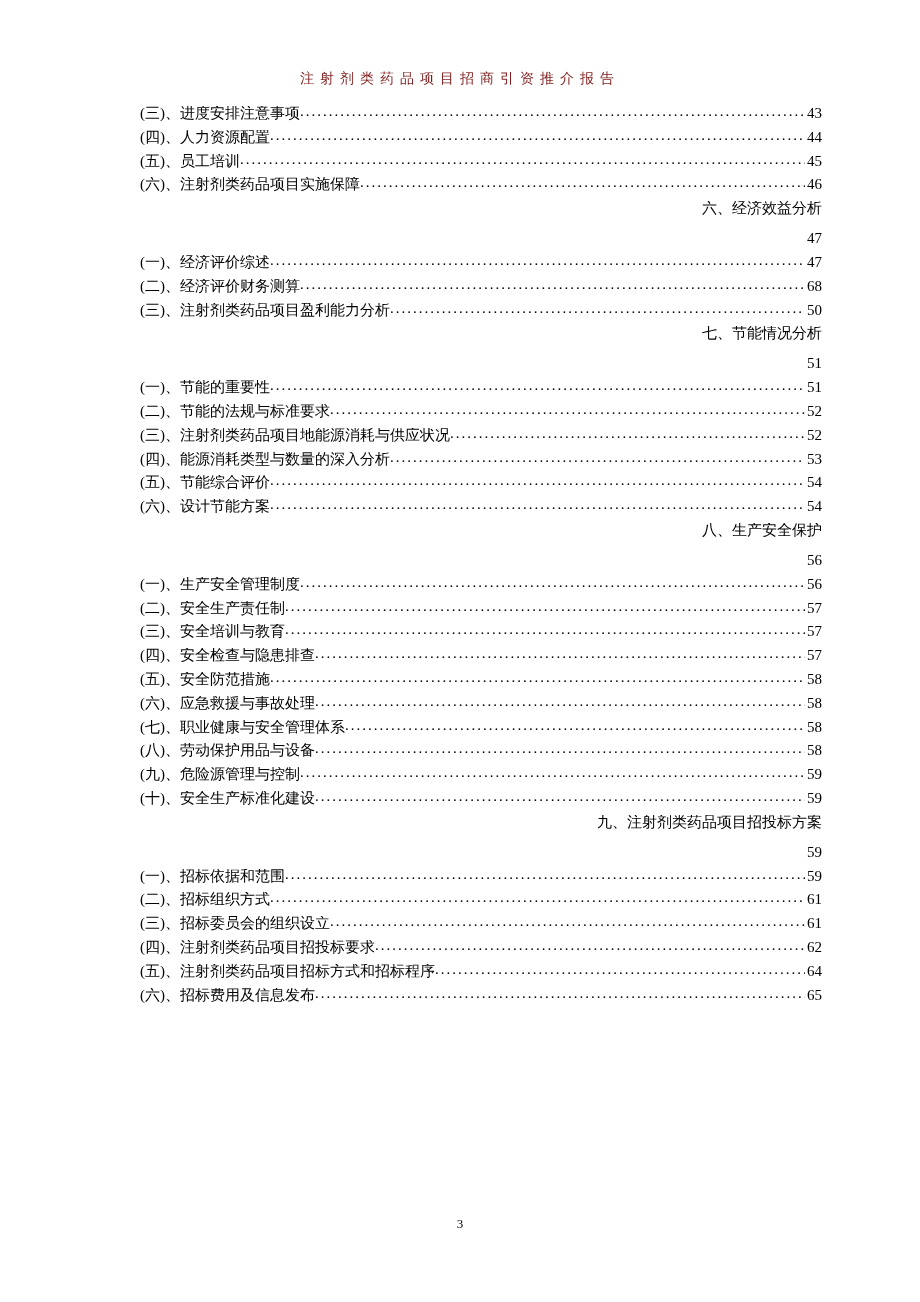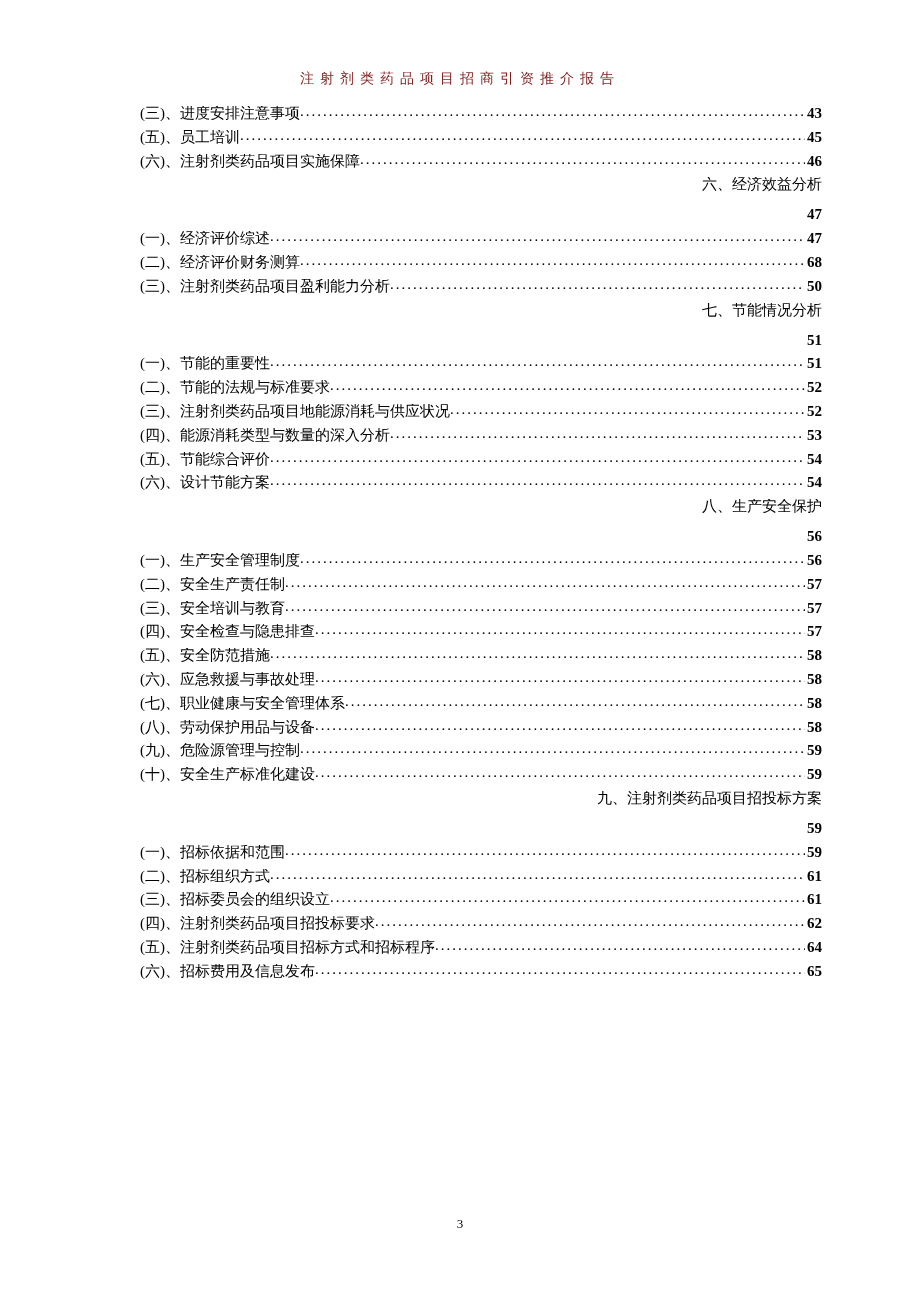--- a/index.html
+++ b/index.html
@@ -56,21 +56,20 @@
     bottom: 2px;
     letter-spacing: 2px;
     color: #000;
     font-size: 15px;
     white-space: nowrap;
     overflow: hidden;
   }
   .pnum {
     flex: 0 0 auto;
     padding-left: 2px;
-    font-weight: bold;
   }
   .footer-page {
     position: absolute;
     left: 0;
     right: 0;
     bottom: 70px;
     text-align: center;
     font-size: 13px;
     font-family: "Times New Roman", serif;
   }
@@ -82,20 +81,25 @@
 
   <div class="header-title">注射剂类药品项目招商引资推介报告</div>
 
   <div class="toc" id="toc-container">
       <div class="toc-row level2">
         <span class="label">(三)、进度安排注意事项</span>
         <span class="leader"></span>
         <span class="pnum">43</span>
       </div>
       <div class="toc-row level2">
+        <span class="label">(四)、人力资源配置</span>
+        <span class="leader"></span>
+        <span class="pnum">44</span>
+      </div>
+      <div class="toc-row level2">
         <span class="label">(五)、员工培训</span>
         <span class="leader"></span>
         <span class="pnum">45</span>
       </div>
       <div class="toc-row level2">
         <span class="label">(六)、注射剂类药品项目实施保障</span>
         <span class="leader"></span>
         <span class="pnum">46</span>
       </div>
       <div class="toc-row level1">

